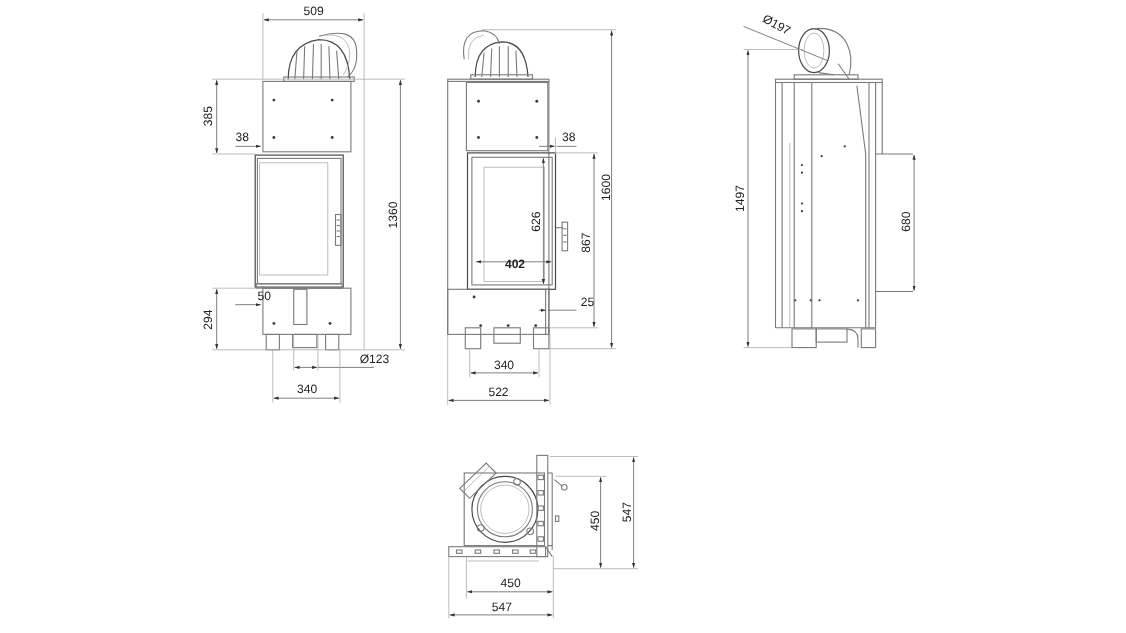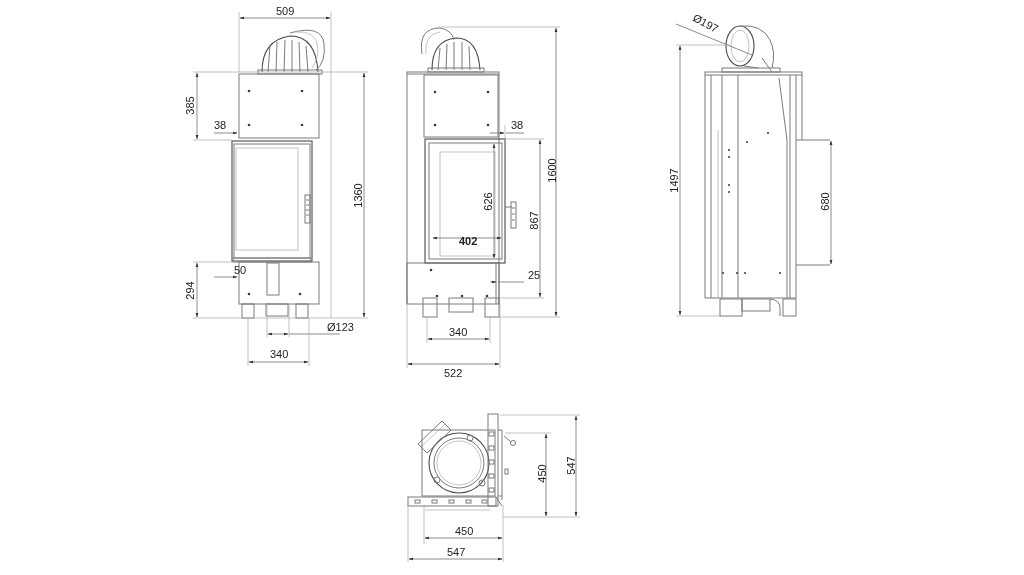--- a/index.html
+++ b/index.html
@@ -257,21 +257,21 @@
 <span class="lbl" style="left:327px;top:322px;">Ø123</span>
 <span class="lbl" style="left:270px;top:349px;">340</span>
 
 <span class="lbl" style="left:511px;top:120px;">38</span>
 <span class="lbl v" style="left:540px;top:165px;">1600</span>
 <span class="lbl v" style="left:479px;top:196px;">626</span>
 <span class="lbl v" style="left:525px;top:215px;">867</span>
 <span class="lbl" style="left:459px;top:236px;font-weight:bold;">402</span>
 <span class="lbl" style="left:512px;top:270px;margin-left:16px;">25</span>
 <span class="lbl" style="left:449px;top:327px;">340</span>
-<span class="lbl" style="left:444px;top:368px;">522</span>
+<span class="lbl" style="left:444px;top:352px;">522</span>
 
 <span class="lbl" style="left:692px;top:18px;transform:rotate(28deg);">Ø197</span>
 <span class="lbl v" style="left:662px;top:175px;">1497</span>
 <span class="lbl v" style="left:816px;top:196px;">680</span>
 
 <span class="lbl v" style="left:533px;top:468px;">450</span>
 <span class="lbl v" style="left:562px;top:460px;">547</span>
 <span class="lbl" style="left:455px;top:526px;">450</span>
 <span class="lbl" style="left:447px;top:547px;">547</span>
 

